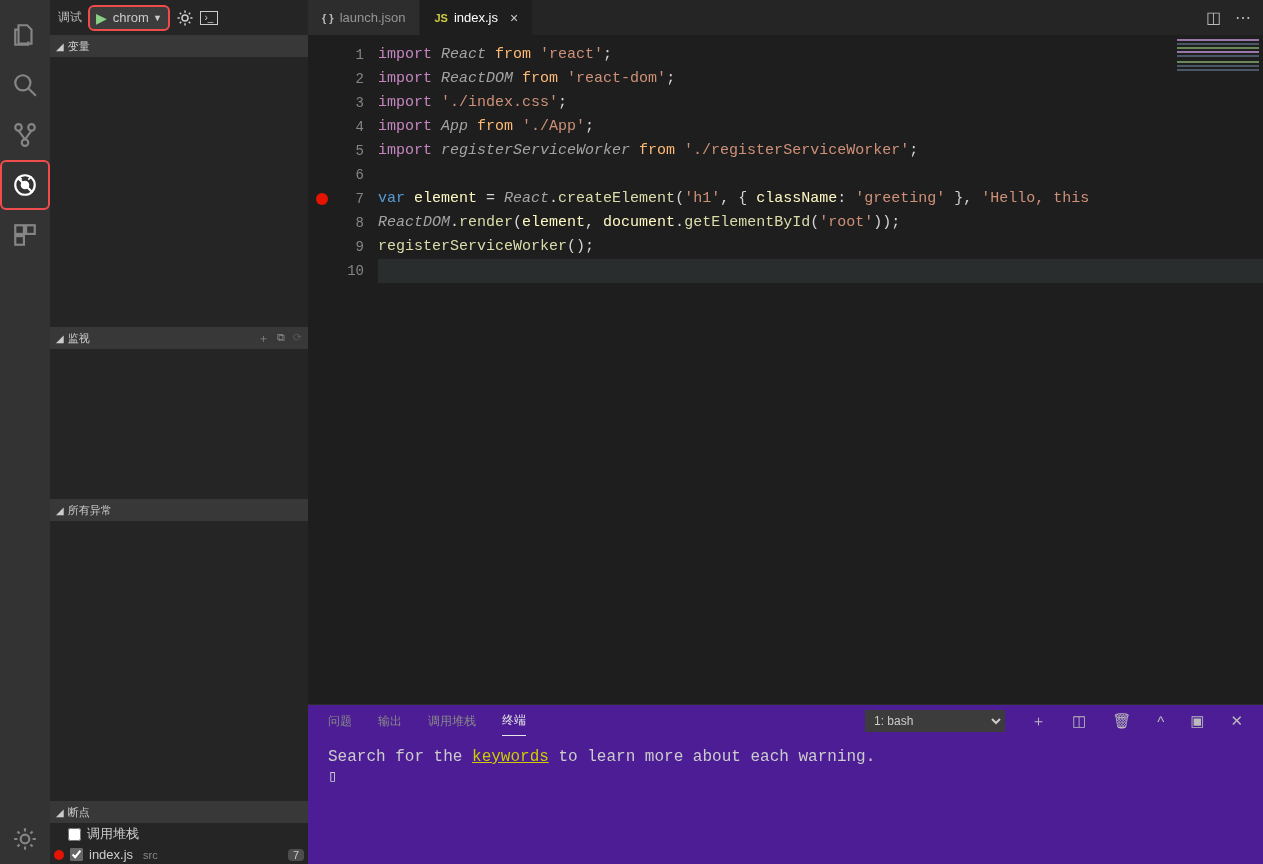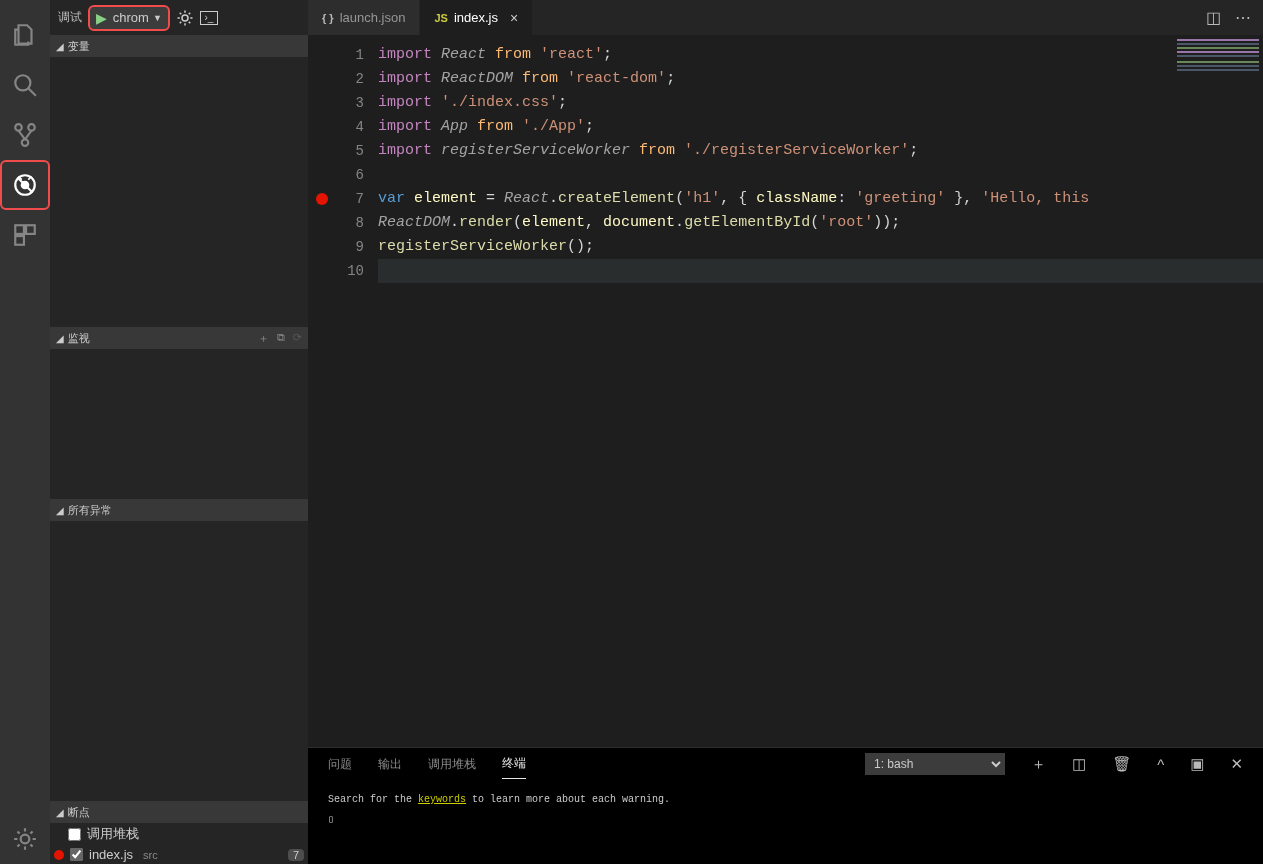--- a/index.html
+++ b/index.html
@@ -154,43 +154,43 @@
 
 .minimap {
   position:absolute; top:0; right:0; width:90px; height:100%;
 }
 .minimap .blob { position:absolute; left:4px; right:4px; height:2px; background:#4b5768; }
 .minimap .blob.s1 { background:#6a8759; }
 .minimap .blob.s2 { background:#9876aa; }
 
 
 .panel {
-  height:117px;
-  background:#000000;
+  height:160px;
+  background:#4c1d95;
   border-top:1px solid #2d2d2d;
   display:flex; flex-direction:column;
 }
 .panel-tabs {
   height:32px;
   display:flex; align-items:center;
   padding:0 20px;
   gap:26px;
   font-size:12px;
   color:#888;
 }
 .panel-tabs .pt { cursor:pointer; padding:6px 0; }
 .panel-tabs .pt.active { color:#e7e7e7; border-bottom:1px solid #e7e7e7; }
 .panel-tabs .spacer { flex:1; }
 .panel-tabs select {
   background:#3c3c3c; color:#ccc; border:1px solid #3c3c3c;
   font-size:12px; padding:2px 4px; width:140px;
 }
 .panel-tabs .picon { color:#bbb; cursor:pointer; font-size:15px; }
 .panel-body {
-  flex:1; padding:10px 20px; font-size:10px; line-height:20px; color:#ccc;
+  flex:1; padding:10px 20px; font-size:16px; line-height:20px; color:#ccc;
 }
 .kw-underline { color:#cccc00; text-decoration:underline; }
 .comment { color:#6a9955; }
 </style>
 </head>
 <body>
 
 <div class="activity-bar">
   <div class="activity-top">
     <div class="act-item">

